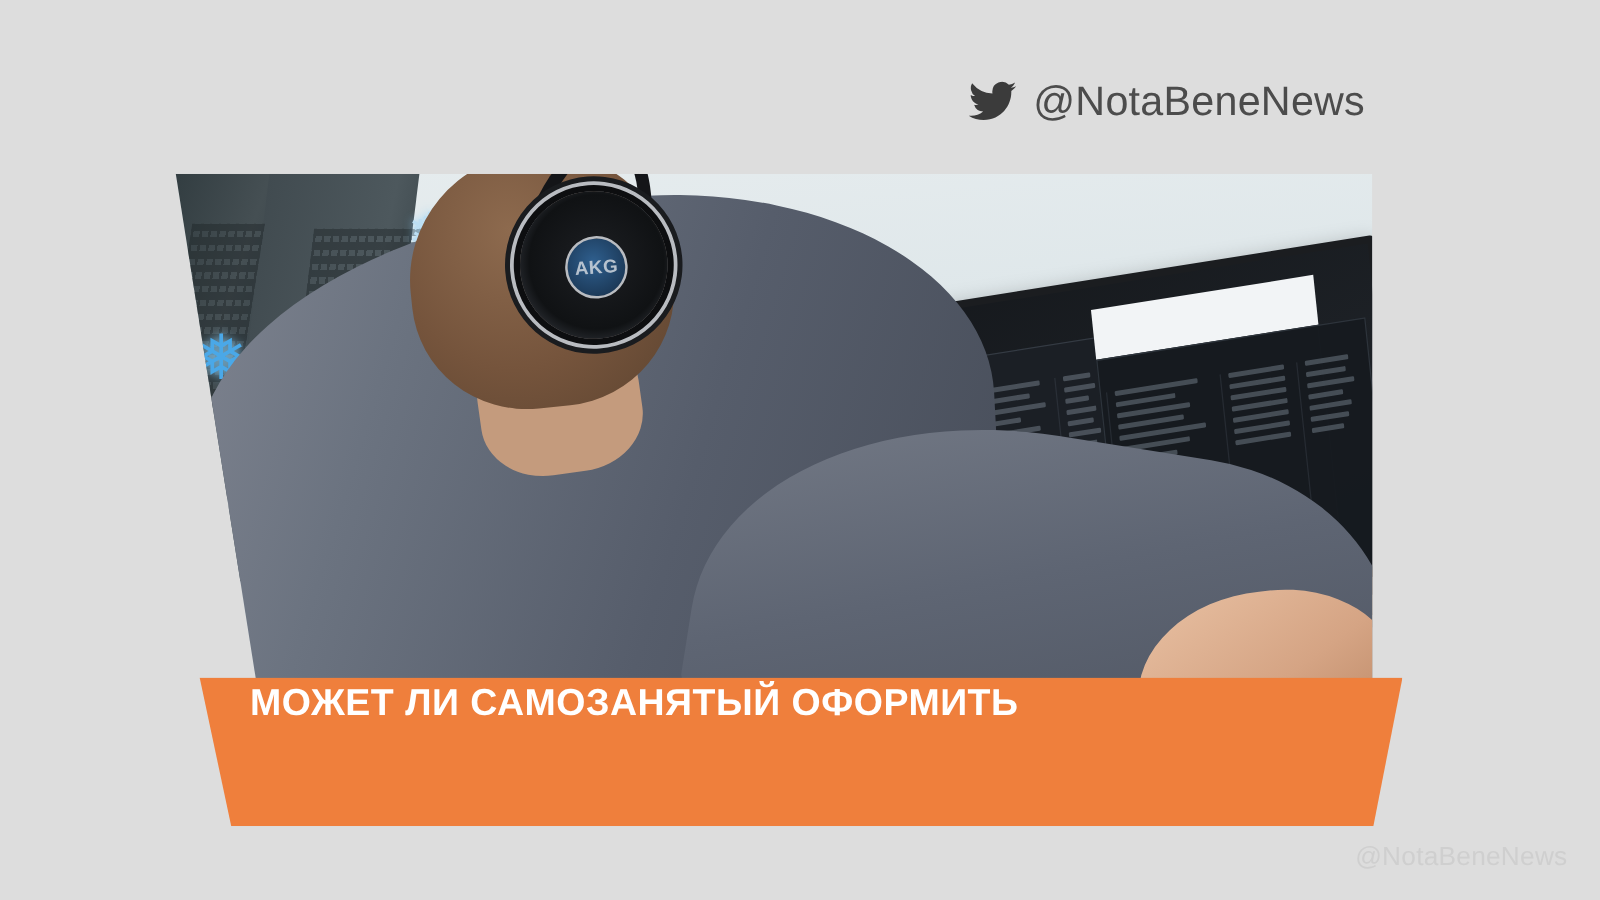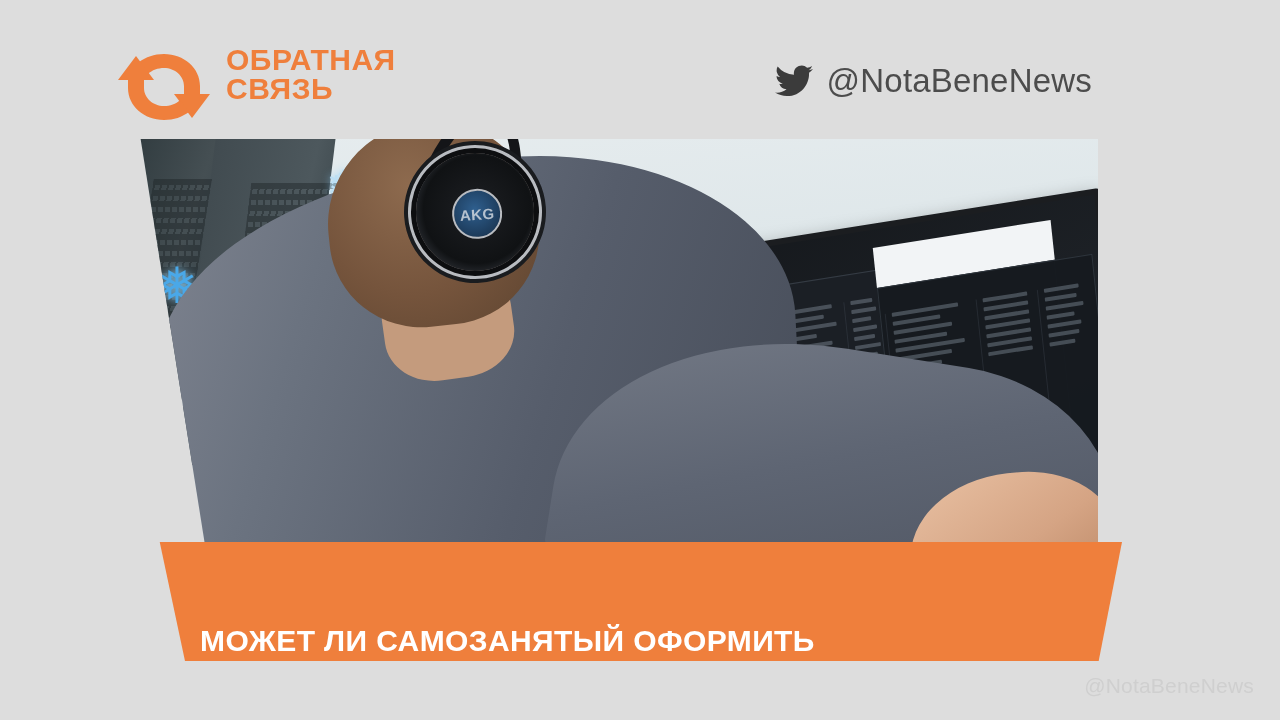--- a/index.html
+++ b/index.html
@@ -340,21 +340,21 @@
   
   #headline-banner {
     position: absolute;
     left: 150px;
     top: 542px;
     width: 972px;
     height: 119px;
     background: #ef7f3c;
     clip-path: polygon(1.0% 0%, 100% 0%, 97.6% 100%, 3.6% 100%);
     display: flex;
-    align-items: flex-end;
+    align-items: flex-start;
   }
   #headline-text {
     margin: 0 0 0 50px;
     color: #ffffff;
     font-size: 30px;
     font-weight: bold;
     line-height: 1.38;
     letter-spacing: 0.4px;
     text-transform: uppercase;
     max-width: 820px;
@@ -370,30 +370,20 @@
     font-size: 21px;
     letter-spacing: 0.2px;
     white-space: nowrap;
   }
 </style>
 </head>
 <body>
 
 <div id="stage">
 
-  <div id="brand-block">
-    <svg id="brand-mark" viewBox="0 0 92 78">
-      <path d="M46 6 C66 6 82 20 82 38 L82 46 L92 46 L74 70 L56 46 L66 46 L66 38 C66 28 57 20 46 20 C40 20 34 22 30 26 L21 14 C28 9 36 6 46 6 Z" fill="#ef7f3c"></path>
-      <path d="M46 72 C26 72 10 58 10 40 L10 32 L0 32 L18 8 L36 32 L26 32 L26 40 C26 50 35 58 46 58 C52 58 58 56 62 52 L71 64 C64 69 56 72 46 72 Z" fill="#ef7f3c"></path>
-    </svg>
-    <div id="brand-text">
-      <span class="brand-line1">ОБРАТНАЯ</span>
-      <span class="brand-line2">СВЯЗЬ</span>
-    </div>
-  </div>
 
   <div id="handle-block">
     <svg id="twitter-bird" viewBox="0 0 24 20">
       <path d="M24 2.4c-.9.4-1.8.7-2.8.8 1-.6 1.8-1.6 2.2-2.7-1 .6-2 1-3.1 1.2A4.9 4.9 0 0 0 11.9 5c0 .4 0 .8.1 1.1A13.9 13.9 0 0 1 1.7.9 4.9 4.9 0 0 0 3.2 7.4c-.8 0-1.5-.2-2.2-.6v.1c0 2.4 1.7 4.3 3.9 4.8-.4.1-.8.2-1.3.2-.3 0-.6 0-.9-.1a4.9 4.9 0 0 0 4.6 3.4A9.9 9.9 0 0 1 0 17.3a13.9 13.9 0 0 0 7.5 2.2c9.1 0 14-7.5 14-14v-.7c1-.7 1.8-1.5 2.5-2.4z" fill="#3b3b3b"></path>
     </svg>
     <span id="handle-text">@NotaBeneNews</span>
   </div>
 
   <div id="photo-frame">
     <div id="photo-canvas">

